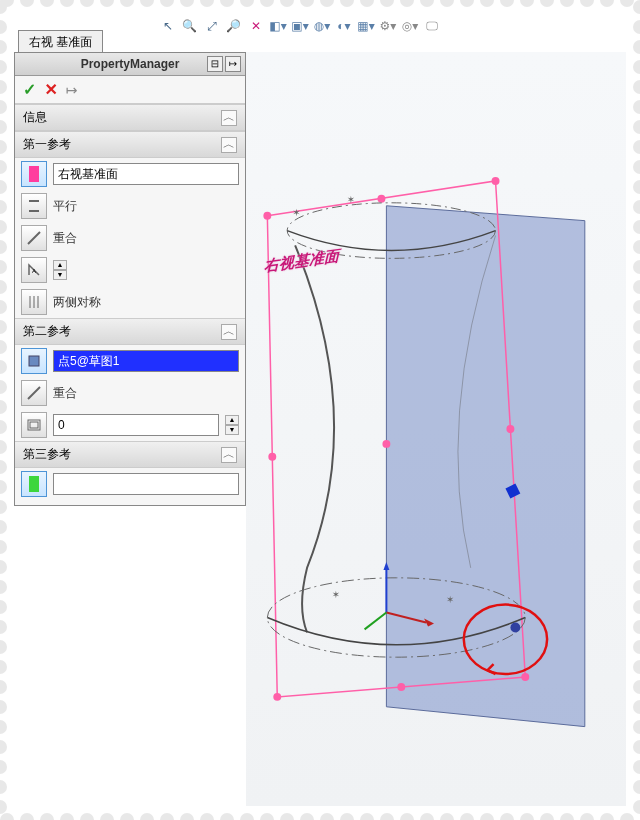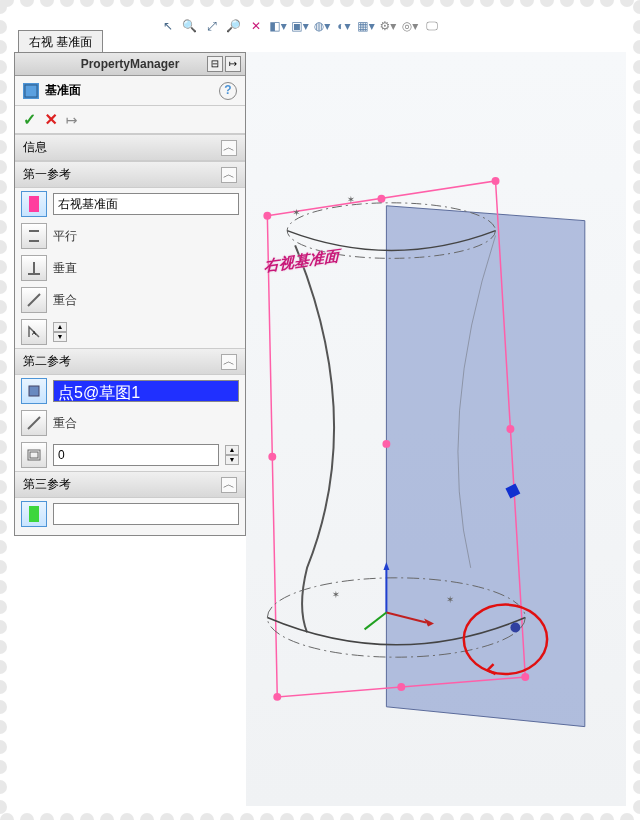--- a/index.html
+++ b/index.html
@@ -22,21 +22,21 @@
 .pin{color:#888;font-size:14px}
 .section-hd{background:linear-gradient(#f0f0f0,#d8d8d8);padding:4px 8px;display:flex;justify-content:space-between;align-items:center;border-top:1px solid #ccc;border-bottom:1px solid #ccc;cursor:pointer}
 .chev{width:14px;height:14px;border:1px solid #aaa;text-align:center;line-height:12px;color:#555;background:#fafafa}
 .green-status{margin:4px 6px;padding:3px 6px;background:#7ce87c;color:#000}
 .row{display:flex;align-items:center;gap:6px;padding:3px 6px}
 .row .icon-box{width:24px;height:24px;border:1px solid #aaa;background:linear-gradient(#fff,#e0e0e0);display:flex;align-items:center;justify-content:center;font-size:13px;color:#444}
 .row .icon-box.sel{border:1px solid #4d94d6;background:linear-gradient(#e8f4ff,#c8e4ff)}
 .pink-sq{width:10px;height:16px;background:#ff3d9e;display:inline-block}
 .green-sq{width:10px;height:16px;background:#3dd63d;display:inline-block}
 .text-input{flex:1;border:1px solid #888;background:#fff;padding:2px 4px;font-size:12px;height:16px}
-.blue-sel{flex:1;border:1px solid #888;background:#2030ff;color:#fff;padding:2px 4px;font-size:16px;height:16px}
+.blue-sel{flex:1;border:1px solid #888;background:#2030ff;color:#fff;padding:2px 4px;font-size:12px;height:16px}
 .label{color:#333}
 .spin{width:14px;display:flex;flex-direction:column}
 .spin span{border:1px solid #aaa;height:8px;background:#f0f0f0;font-size:7px;text-align:center;line-height:7px}
 .viewport{position:absolute;top:52px;left:246px;right:14px;bottom:14px;background:linear-gradient(#f6f8fa,#f0f2f4);overflow:hidden}
 .vp-svg{position:absolute;inset:0}
 .plane-label{position:absolute;top:200px;left:18px;color:#c81878;font-style:italic;font-weight:bold;font-size:15px;transform:skewY(-8deg);text-shadow:0 0 2px #e8b8d8}
 .watermark{position:absolute;right:12px;bottom:28px;width:80px;height:80px;border:2px solid #eee;border-radius:50%;display:flex;flex-direction:column;align-items:center;justify-content:center;color:#ddd;font-size:11px}
 svg text{font-family:Arial}
 </style>
 </head>
@@ -210,27 +210,20 @@
 </div>
 
 <div class="panel">
   <div class="pm-header">
     <span class="pm-title">PropertyManager</span>
     <span class="pm-icons">
       <span>⊟</span>
       <span>↦</span>
     </span>
   </div>
-  <div class="feat-row">
-    <span class="feat-ico"><svg width="16" height="16">
-          <rect x="2" y="2" width="12" height="12" fill="#5aa0e0" stroke="#2a5a8a"></rect>
-        </svg></span>
-    <span style="font-weight:bold">基准面</span>
-    <span class="help-ico">?</span>
-  </div>
   <div class="action-row">
     <span class="ok">✓</span>
     <span class="cancel">✕</span>
     <span class="pin">↦</span>
   </div>
 
   <div class="section-hd">
     <span>信息</span>
     <span class="chev">︿</span>
   </div>
@@ -250,45 +243,46 @@
         <svg width="16" height="16">
           <line x1="3" y1="3" x2="13" y2="3" stroke="#666" stroke-width="2"></line>
           <line x1="3" y1="13" x2="13" y2="13" stroke="#666" stroke-width="2"></line>
         </svg>
       </div>
     <span class="label">平行</span>
   </div>
   <div class="row">
     <div class="icon-box">
         <svg width="16" height="16">
-          <line x1="8" y1="2" x2="8" y2="14" stroke="#666" stroke-width="2"></line>
-          <line x1="2" y1="14" x2="14" y2="14" stroke="#666" stroke-width="2"></line>
-        </svg>
-      </div>
-    <span class="label">垂直</span>
-  </div>
-  <div class="row">
-    <div class="icon-box">
-        <svg width="16" height="16">
           <line x1="2" y1="14" x2="14" y2="2" stroke="#666" stroke-width="2"></line>
         </svg>
       </div>
     <span class="label">重合</span>
   </div>
   <div class="row">
     <div class="icon-box">
         <svg width="16" height="16">
           <path d="M3 13 L3 3 L13 13" stroke="#666" fill="none" stroke-width="1.5"></path>
           <text x="6" y="11" font-size="6">A</text>
         </svg>
       </div>
     <div class="spin">
         <span>▲</span>
         <span>▼</span>
       </div>
+  </div>
+  <div class="row">
+    <div class="icon-box">
+        <svg width="16" height="16">
+          <line x1="4" y1="2" x2="4" y2="14" stroke="#666"></line>
+          <line x1="8" y1="2" x2="8" y2="14" stroke="#666"></line>
+          <line x1="12" y1="2" x2="12" y2="14" stroke="#666"></line>
+        </svg>
+      </div>
+    <span class="label">两侧对称</span>
   </div>
 
   <div class="section-hd">
     <span>第二参考</span>
     <span class="chev">︿</span>
   </div>
   <div class="row">
     <div class="icon-box sel">
         <svg width="14" height="14">
           <rect x="2" y="2" width="10" height="10" fill="#6a8ac0" stroke="#446"></rect>

